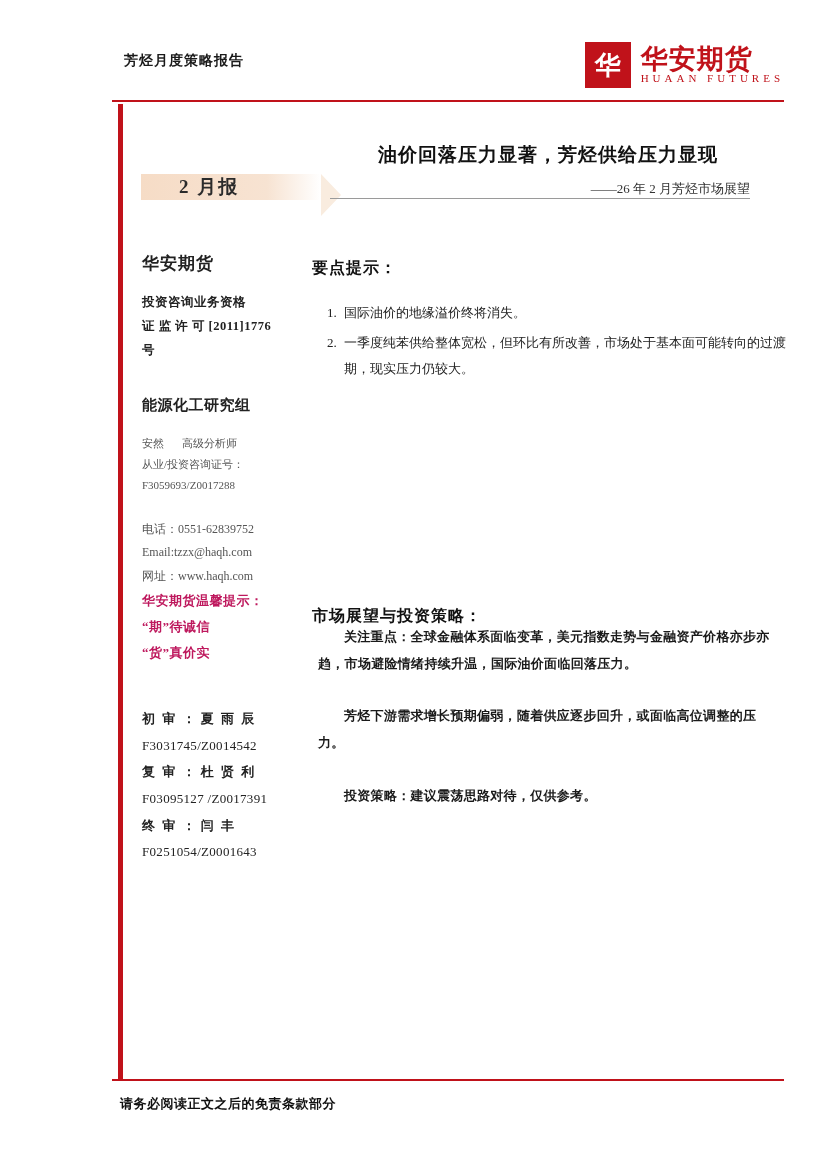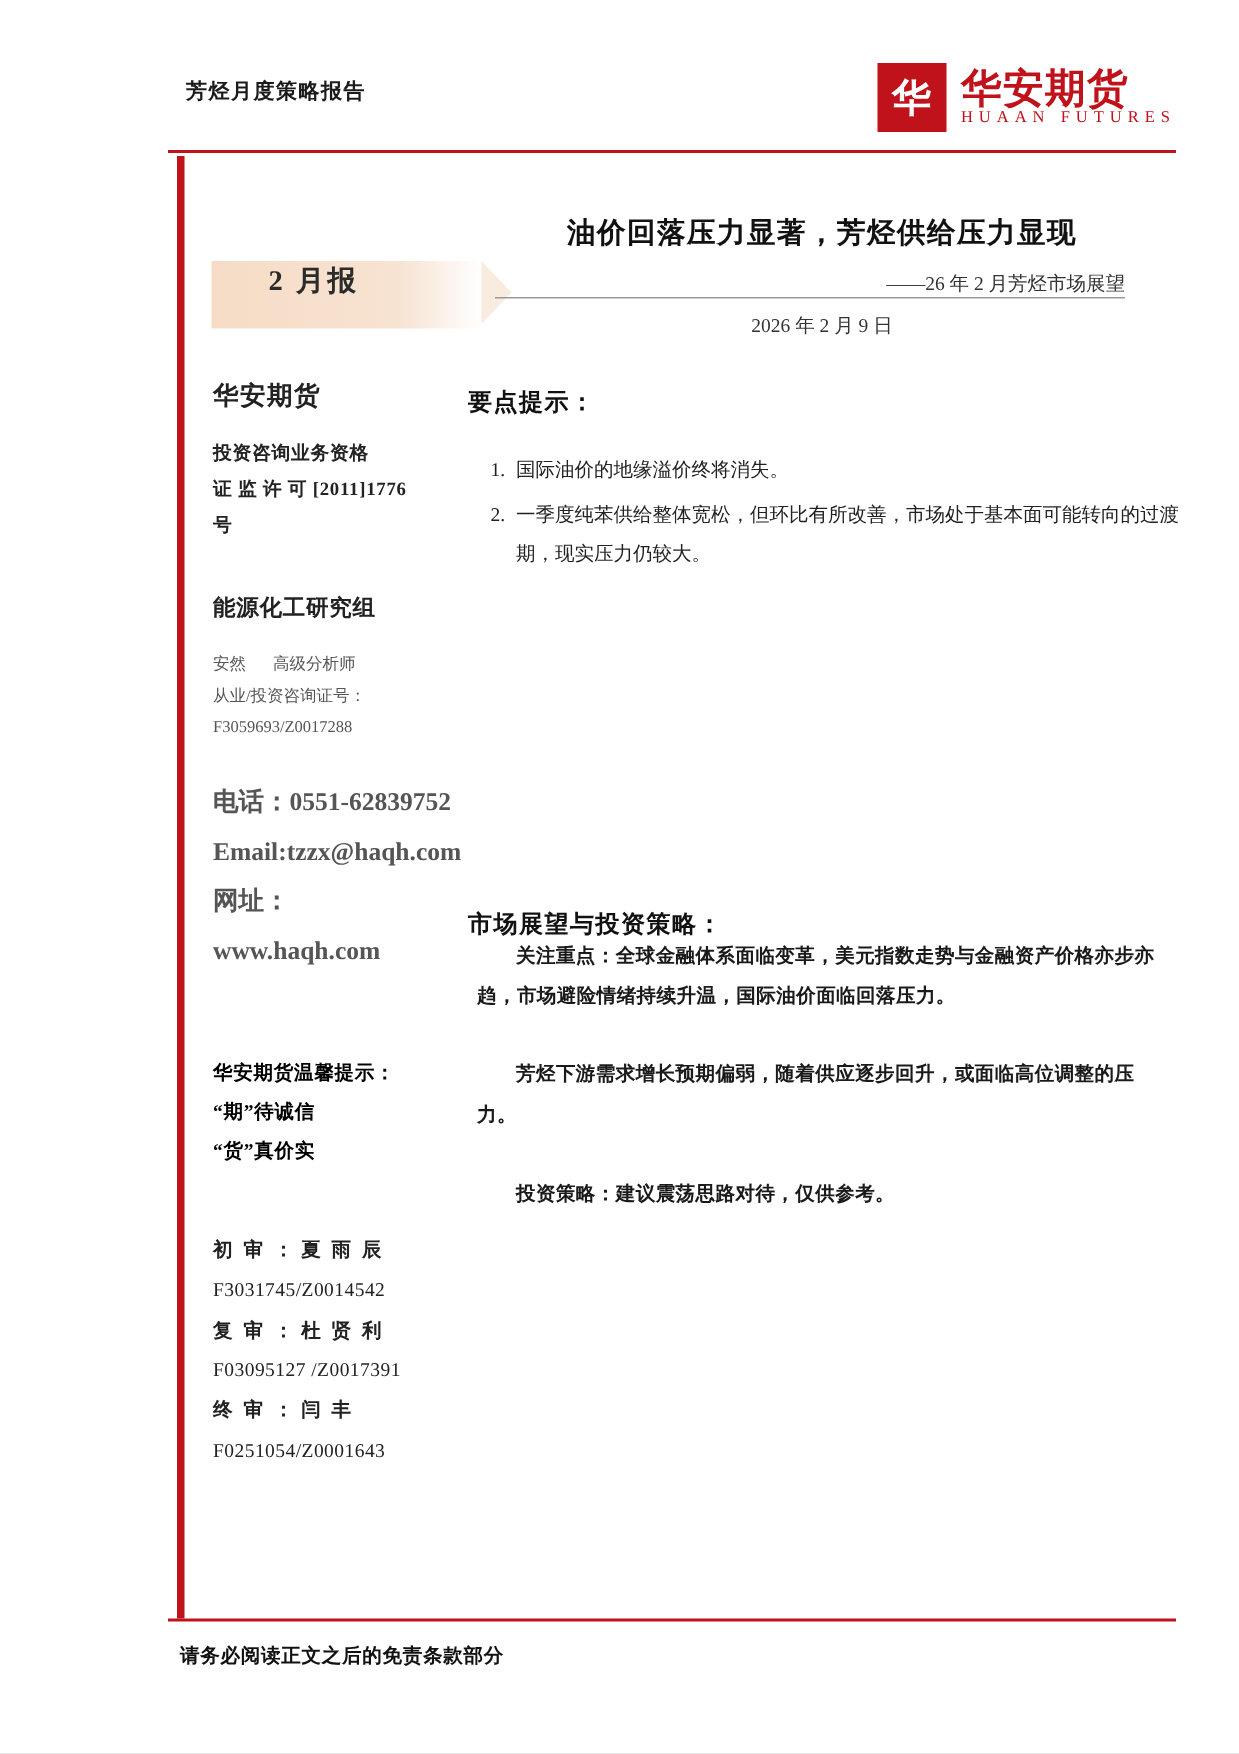--- a/index.html
+++ b/index.html
@@ -91,24 +91,24 @@
     width: 5px;
     background: #c0121a;
   }
 
   
   .banner {
     position: absolute;
     left: 141px;
     top: 174px;
     width: 180px;
-    height: 45px;
+    height: 26px;
     background: linear-gradient(90deg, #f6dcc6 0%, #f7e3d2 70%, #ffffff 100%);
     display: flex;
-    align-items: flex-start;
+    align-items: flex-end;
   }
   .banner::after {
     content: "";
     position: absolute;
     right: -20px;
     top: 0;
     border-top: 21px solid transparent;
     border-bottom: 21px solid transparent;
     border-left: 20px solid #f9ecdf;
   }
@@ -192,32 +192,30 @@
     font-size: 11px;
     color: #555555;
     line-height: 1.9;
   }
   .lc-analyst .an-row {
     display: flex;
     gap: 18px;
   }
   .lc-contact {
     margin-top: 22px;
-    font-size: 17px;
+    font-size: 12px;
     color: #555555;
     line-height: 1.95;
-    font-weight: bold;
   }
   .lc-warm {
-    margin-top: 52px;
     font-size: 13px;
     font-weight: bold;
     line-height: 2.0;
     letter-spacing: 0.5px;
-    color: #000000;
+    color: #be185d;
   }
   .lc-reviewers {
     margin-top: 40px;
     font-size: 13px;
     line-height: 2.05;
     color: #222222;
   }
   .rev-name {
     font-weight: bold;
     letter-spacing: 2px;
@@ -303,21 +301,20 @@
   <div class="vbar"></div>
   <div class="rule-bottom"></div>
 
   <div class="banner">
     <span class="banner-label">2 月报</span>
   </div>
 
   <div class="main-title">油价回落压力显著，芳烃供给压力显现</div>
   <div class="title-underline"></div>
   <div class="sub-title">——26 年 2 月芳烃市场展望</div>
-  <div class="date-line">2026 年 2 月 9 日</div>
 
   <div class="left-col">
     <div class="lc-company">华安期货</div>
     <div class="lc-qual">
       <div>投资咨询业务资格</div>
       <div>证 监 许 可 [2011]1776</div>
       <div>号</div>
     </div>
 
     <div class="lc-group">能源化工研究组</div>

